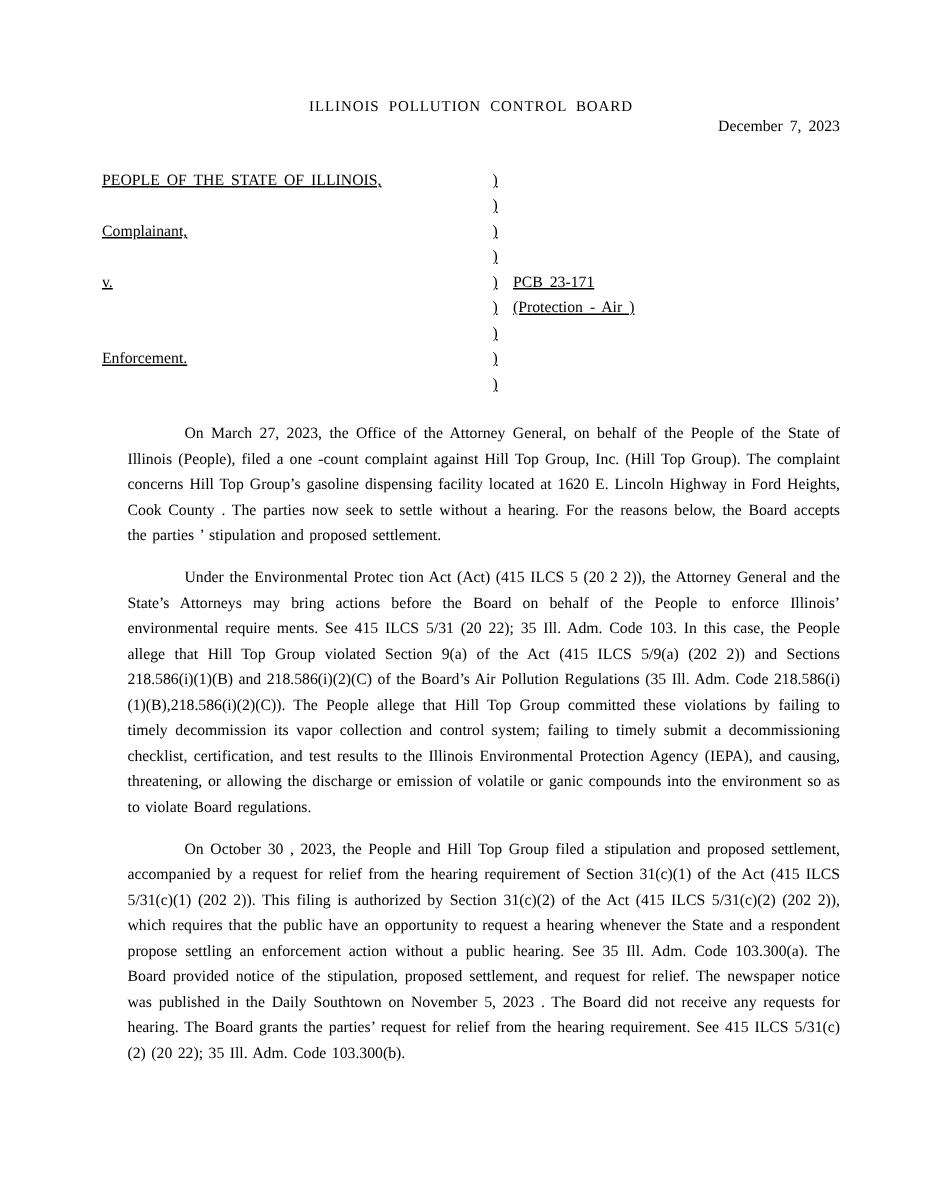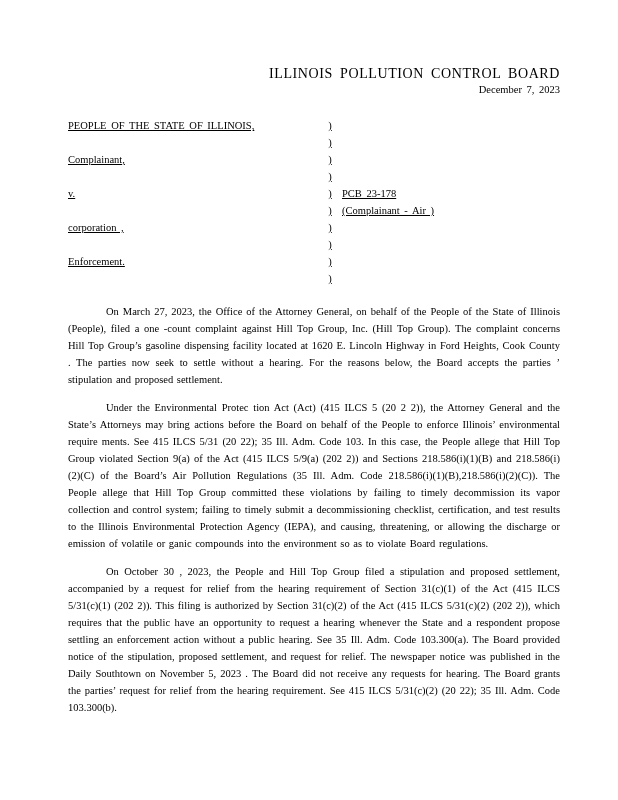--- a/index.html
+++ b/index.html
@@ -15,22 +15,22 @@
     overflow: hidden;
   }
   .page {
     position: relative;
     width: 618px;
     height: 800px;
     box-sizing: border-box;
     padding: 66px 58px 0 68px;
   }
   .doc-title {
-    text-align: right;
-    font-size: 14px;
+    text-align: center;
+    font-size: 10px;
     letter-spacing: 0.6px;
     word-spacing: 3px;
     margin: 0 0 2px 0;
   }
   .doc-date {
     text-align: right;
     font-size: 10.5px;
     word-spacing: 2px;
     margin: 0 0 22px 0;
   }
@@ -61,21 +61,21 @@
   .indent-2 { padding-left: 38px; }
   .opinion-line {
     font-size: 10.5px;
     word-spacing: 2px;
     margin: 0 0 12px 0;
   }
   p.body-par {
     font-size: 10.5px;
     text-align: justify;
     line-height: 1.62;
-    margin: 0 0 11px 0;
+    margin: 0 0 11px 17px;
     text-indent: 38px;
     word-spacing: 1px;
   }
 </style>
 </head>
 <body>
 
 <div class="page">
 
   <div class="doc-title">ILLINOIS   POLLUTION    CONTROL    BOARD</div>
@@ -99,31 +99,26 @@
         <td class="cap-right"></td>
       </tr>
       <tr>
         <td class="cap-left"></td>
         <td class="cap-paren">)</td>
         <td class="cap-right"></td>
       </tr>
       <tr>
         <td class="cap-left indent-1">v.</td>
         <td class="cap-paren">)</td>
-        <td class="cap-right">PCB  23-178</td>
+        <td class="cap-right">PCB  23-171</td>
       </tr>
       <tr>
         <td class="cap-left"></td>
         <td class="cap-paren">)</td>
-        <td class="cap-right">(Complainant      - Air )</td>
-      </tr>
-      <tr>
-        <td class="cap-left">corporation   ,</td>
-        <td class="cap-paren">)</td>
-        <td class="cap-right"></td>
+        <td class="cap-right">(Protection      - Air )</td>
       </tr>
       <tr>
         <td class="cap-left"></td>
         <td class="cap-paren">)</td>
         <td class="cap-right"></td>
       </tr>
       <tr>
         <td class="cap-left indent-2">Enforcement.</td>
         <td class="cap-paren">)</td>
         <td class="cap-right"></td>

